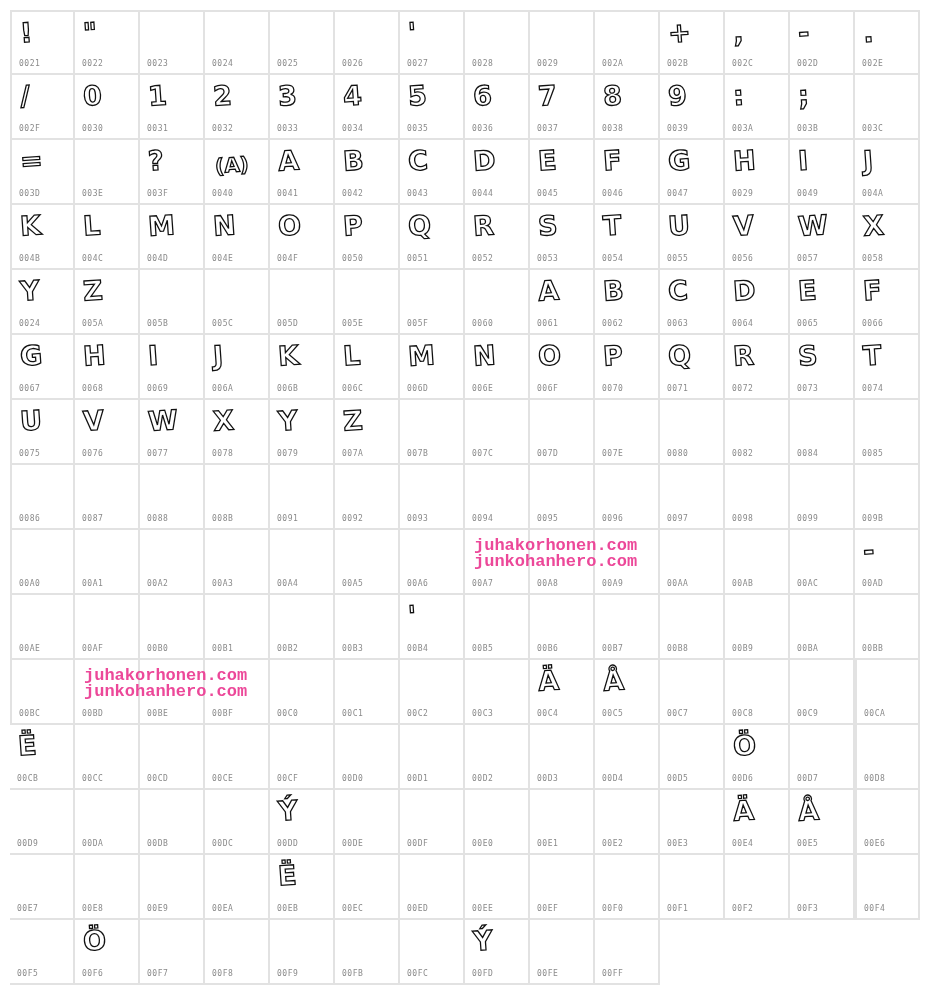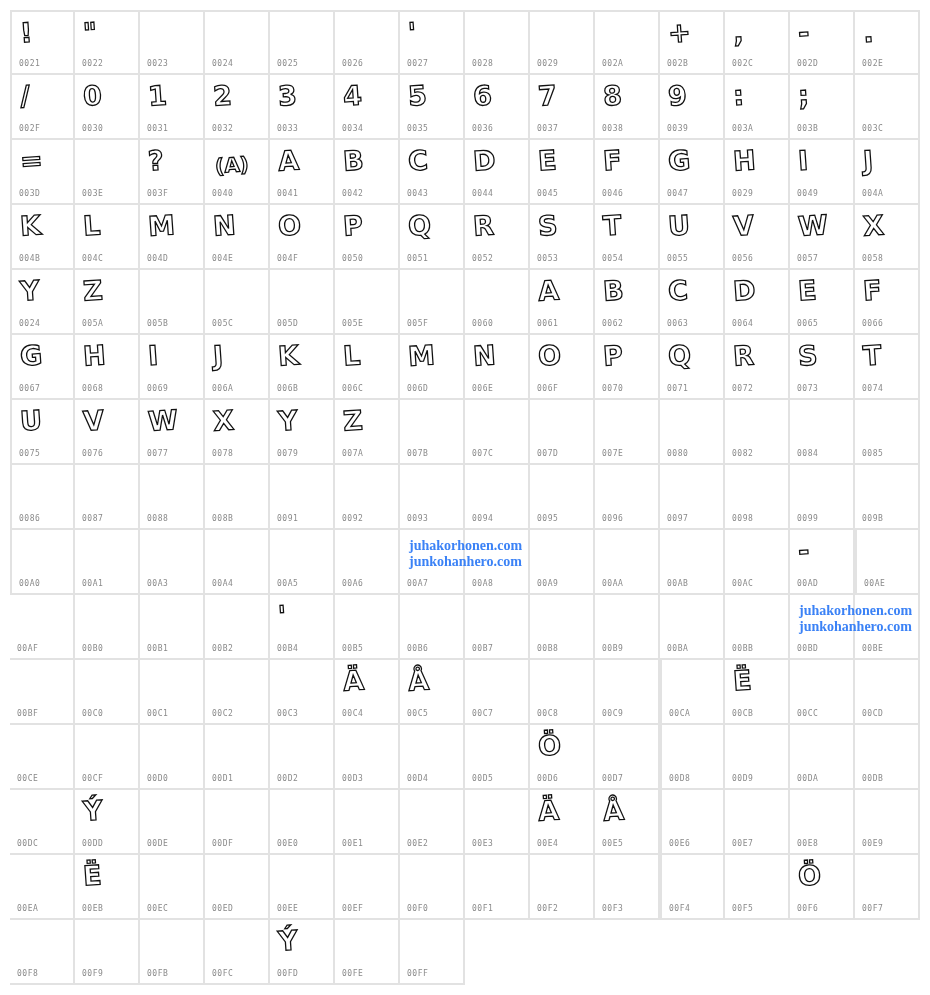--- a/index.html
+++ b/index.html
@@ -32,25 +32,25 @@
     }
     .code {
       position: absolute; left: 7px; bottom: 5px;
       font-family: "DejaVu Sans Mono", monospace;
       font-size: 8px;
       color: #8a8a8a;
       letter-spacing: 0.5px;
     }
     .credit {
       position: absolute;
-      font-family: Liberation Serif, serif;
+      font-family: Liberation Mono, monospace;
       font-weight: bold;
-      font-size: 14px;
+      font-size: 17px;
       line-height: 16px;
-      color: #3b82f6;
+      color: #ec4899;
       white-space: nowrap;
       z-index: 5;
     }
   </style>
 </head>
 <body>
 
 <div class="grid" id="grid">
     <div class="cell first-col first-row">
       <span class="glyph">!</span>
@@ -503,20 +503,24 @@
     <div class="cell first-col">
       <span class="glyph"></span>
       <span class="code">00A0</span>
     </div>
     <div class="cell">
       <span class="glyph"></span>
       <span class="code">00A1</span>
     </div>
     <div class="cell">
       <span class="glyph"></span>
+      <span class="code">00A2</span>
+    </div>
+    <div class="cell">
+      <span class="glyph"></span>
       <span class="code">00A3</span>
     </div>
     <div class="cell">
       <span class="glyph"></span>
       <span class="code">00A4</span>
     </div>
     <div class="cell">
       <span class="glyph"></span>
       <span class="code">00A5</span>
     </div>
@@ -570,20 +574,24 @@
     </div>
     <div class="cell">
       <span class="glyph"></span>
       <span class="code">00B1</span>
     </div>
     <div class="cell">
       <span class="glyph"></span>
       <span class="code">00B2</span>
     </div>
     <div class="cell">
+      <span class="glyph"></span>
+      <span class="code">00B3</span>
+    </div>
+    <div class="cell">
       <span class="glyph">'</span>
       <span class="code">00B4</span>
     </div>
     <div class="cell">
       <span class="glyph"></span>
       <span class="code">00B5</span>
     </div>
     <div class="cell">
       <span class="glyph"></span>
       <span class="code">00B6</span>
@@ -600,20 +608,24 @@
       <span class="glyph"></span>
       <span class="code">00B9</span>
     </div>
     <div class="cell">
       <span class="glyph"></span>
       <span class="code">00BA</span>
     </div>
     <div class="cell">
       <span class="glyph"></span>
       <span class="code">00BB</span>
+    </div>
+    <div class="cell first-col">
+      <span class="glyph"></span>
+      <span class="code">00BC</span>
     </div>
     <div class="cell">
       <span class="glyph"></span>
       <span class="code">00BD</span>
       <div class="credit" style="left: 9px; top: 8px;">
         <div>juhakorhonen.com</div>
         <div>junkohanhero.com</div>
       </div>
     </div>
     <div class="cell">

